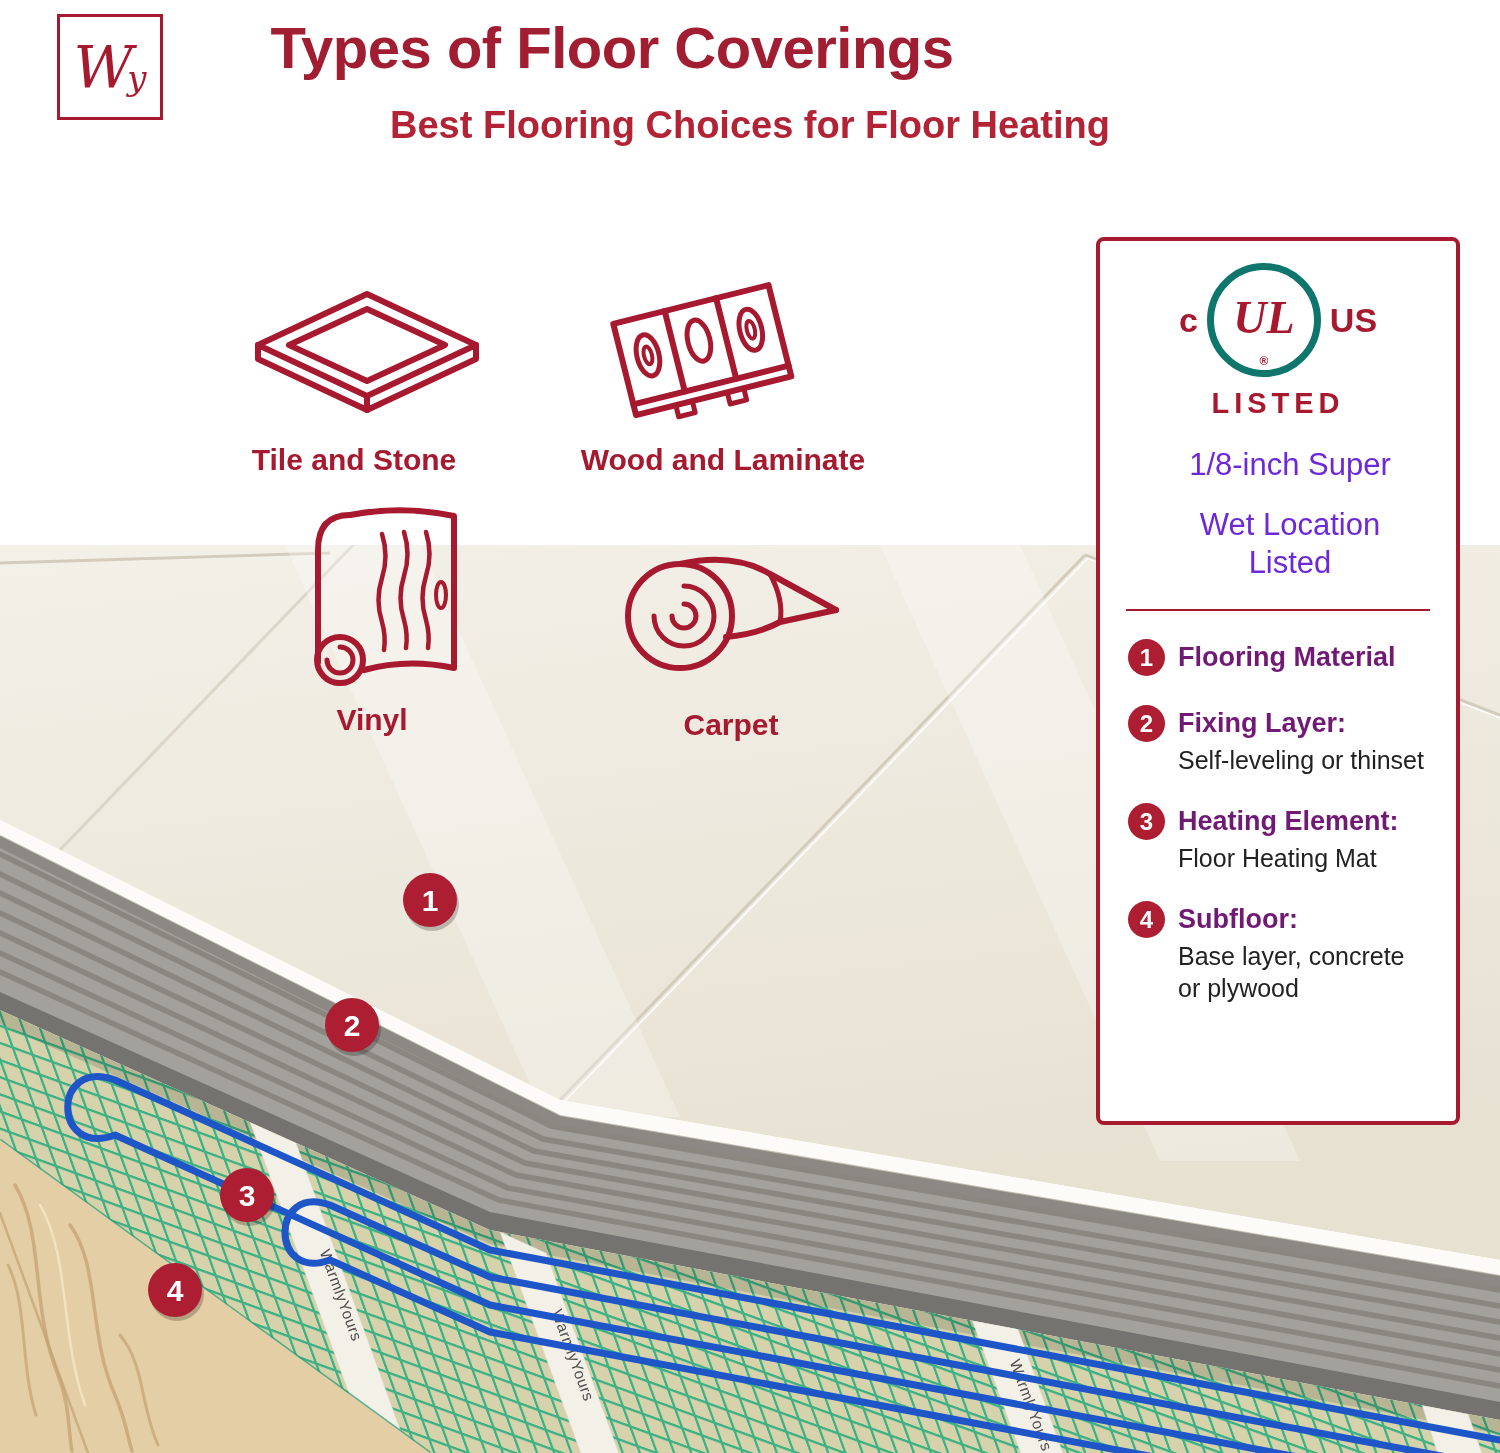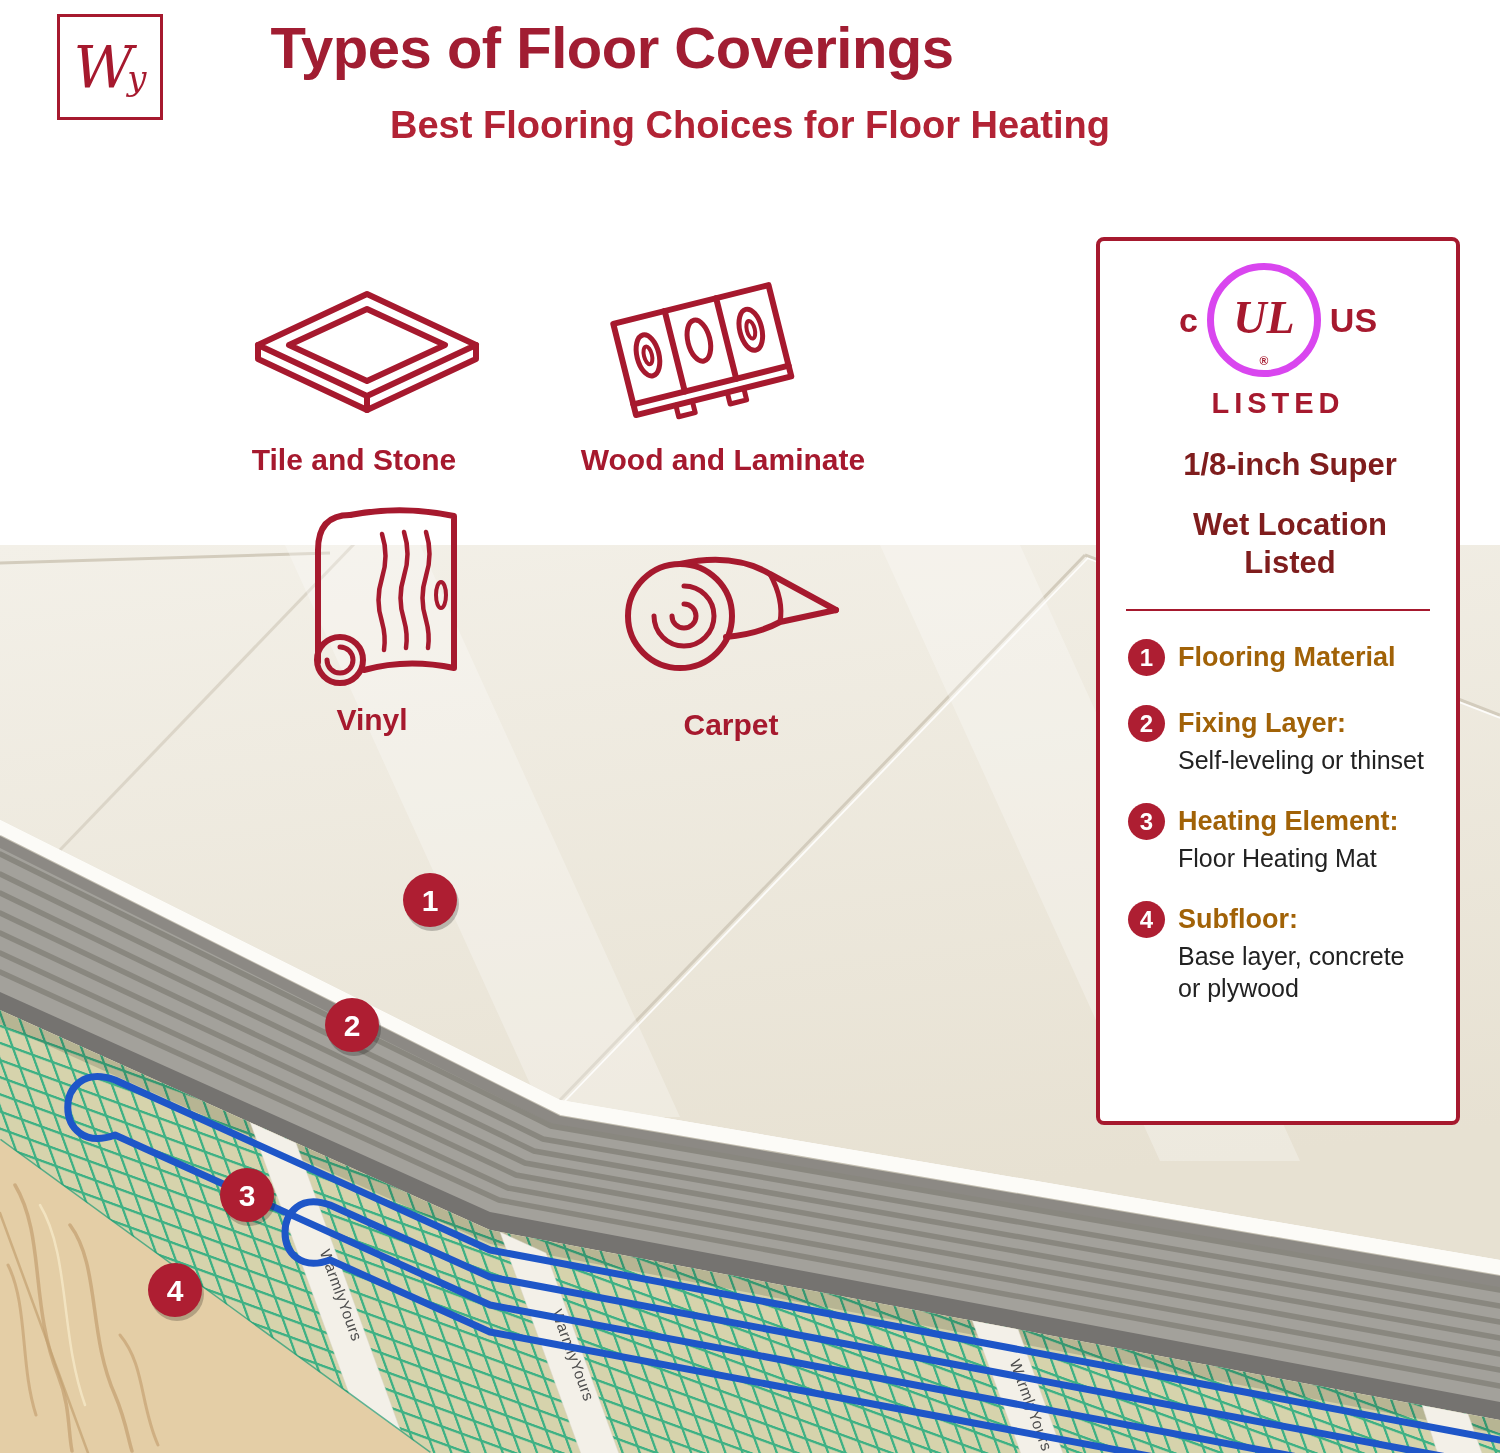--- a/index.html
+++ b/index.html
@@ -33,39 +33,39 @@
   
   .panel{
     position:absolute;left:1096px;top:237px;width:364px;height:888px;z-index:5;
     background:#ffffff;border:4px solid #a6192e;border-radius:8px;
     box-sizing:border-box;padding:22px 0 0 0;text-align:center;
   }
   .cert{display:flex;align-items:center;justify-content:center;gap:9px;}
   .cert-c,.cert-us{color:#a6192e;font-size:34px;font-weight:700;}
   .cert-circle{
     position:relative;display:inline-flex;align-items:center;justify-content:center;
-    width:100px;height:100px;border:7px solid #d946ef;border-radius:50%;
+    width:100px;height:100px;border:7px solid #0f766e;border-radius:50%;
   }
   .cert-ul{
     color:#a6192e;font-size:46px;font-weight:700;font-style:italic;
     font-family:"Liberation Serif",serif;margin-top:-6px;
   }
   .cert-reg{position:absolute;left:50%;bottom:2px;transform:translateX(-50%);
     color:#a6192e;font-size:12px;font-weight:700;}
   .cert-listed{margin-top:10px;color:#a6192e;font-size:29px;font-weight:700;letter-spacing:5px;}
-  .red-lines{margin-top:26px;color:#7f1d1d;font-size:31px;font-weight:700;line-height:1.22;margin-left:24px;}
+  .red-lines{margin-top:26px;color:#6d28d9;font-size:31px;font-weight:400;line-height:1.22;margin-left:24px;}
   .red-lines + .red-lines{margin-top:22px;}
   .divider{margin:28px auto 0;width:304px;height:2px;background:#a6192e;}
   .layers{list-style:none;margin:28px 0 0;padding:0 24px 0 28px;text-align:left;}
   .layers li{display:flex;gap:13px;margin-bottom:27px;}
   .layers .num{
     flex:0 0 auto;width:37px;height:37px;border-radius:50%;background:#ae1e32;
     color:#fff;font-size:24px;font-weight:700;display:flex;align-items:center;justify-content:center;
   }
-  .layers .lbl{color:#a16207;font-size:27px;font-weight:700;line-height:37px;}
+  .layers .lbl{color:#701a75;font-size:27px;font-weight:700;line-height:37px;}
   .layers .desc{color:#222;font-size:25px;line-height:1.28;margin-top:2px;}
   
   .scene-wrap{position:absolute;left:0;top:545px;width:1500px;height:908px;z-index:1;}
 </style>
 </head>
 <body>
 
 <div id="canvas">
 
   <div class="logo">

